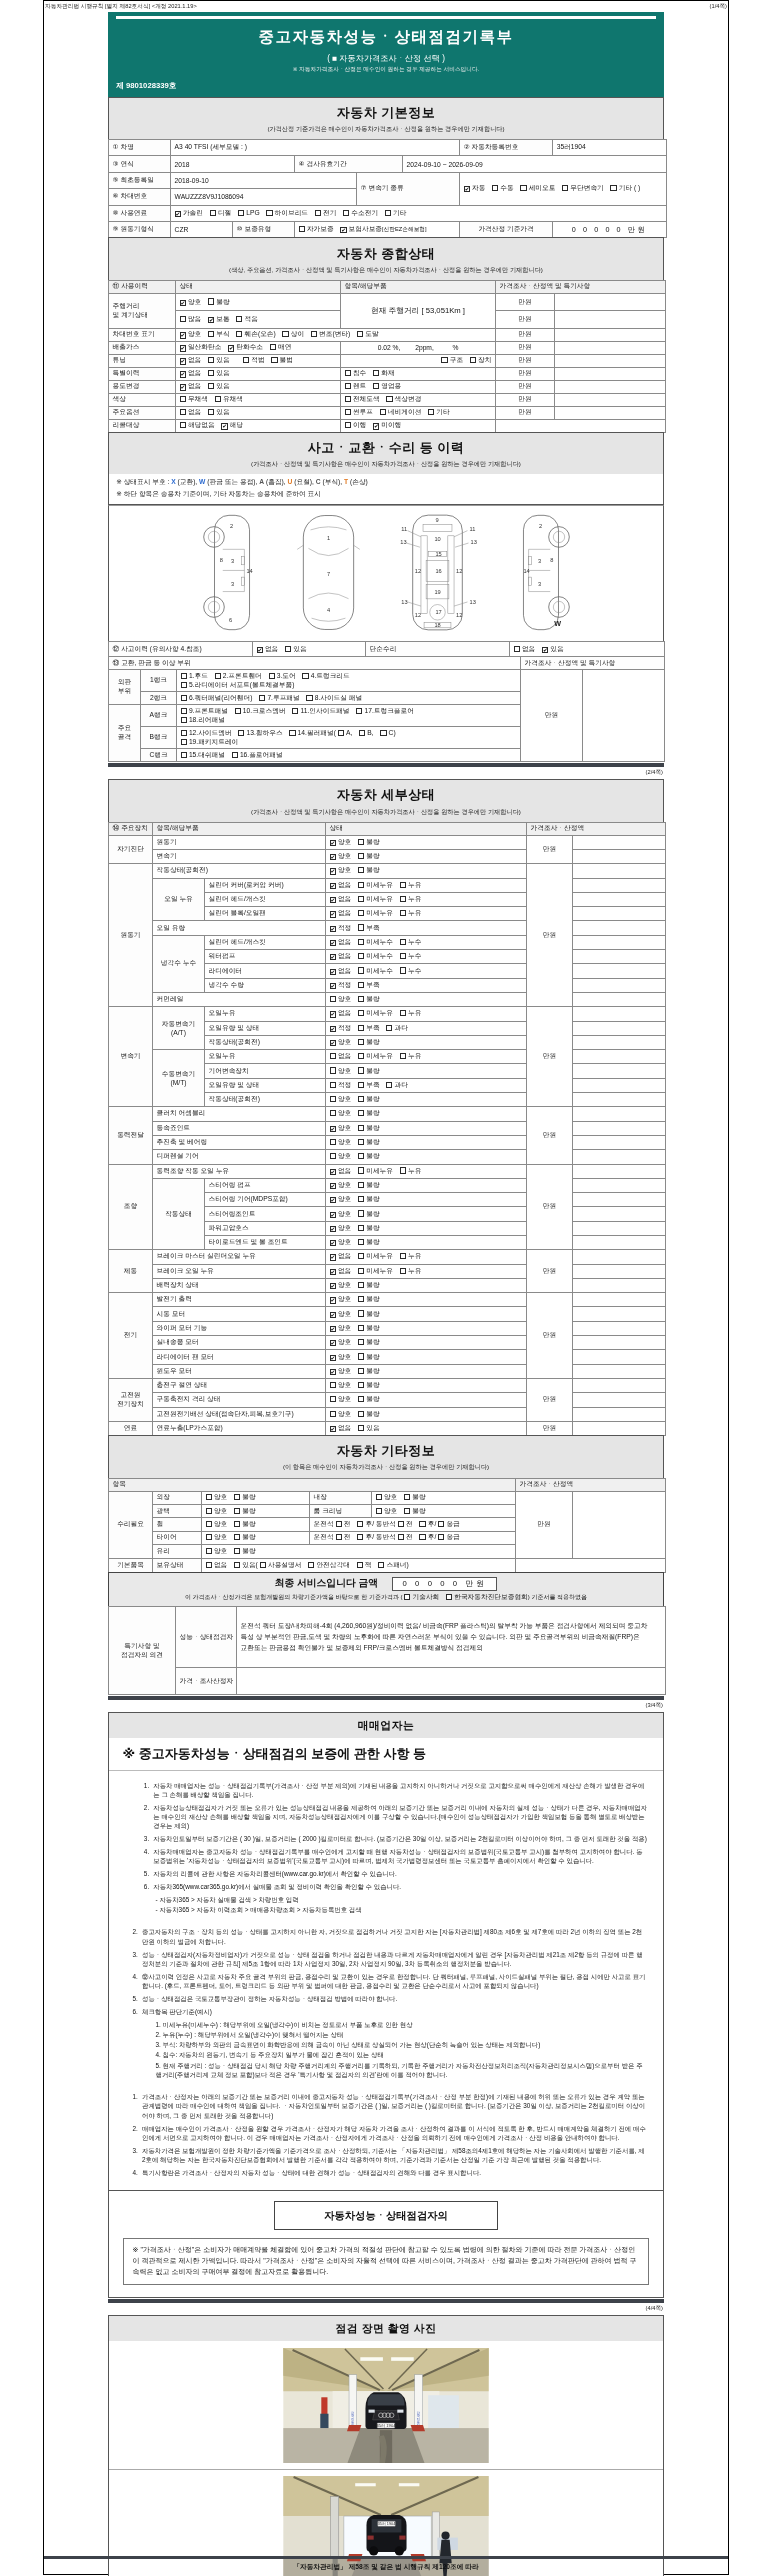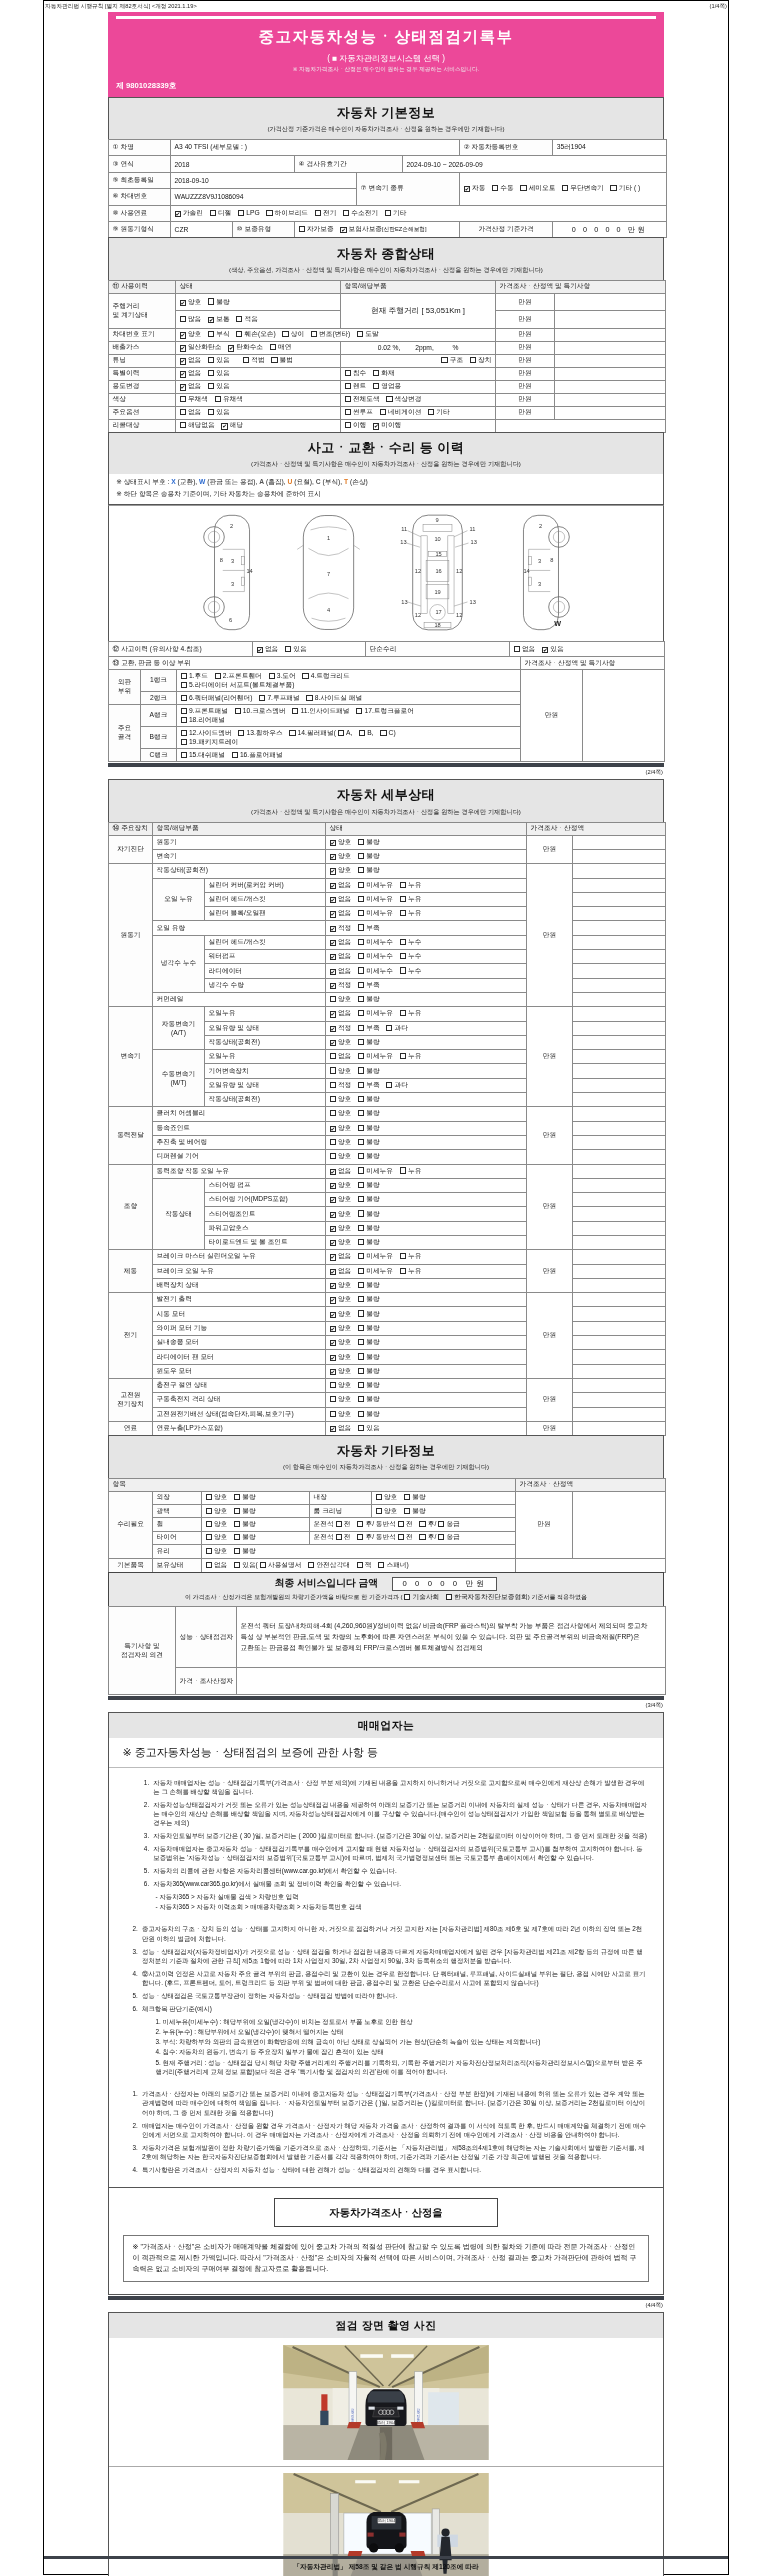--- a/index.html
+++ b/index.html
@@ -3,21 +3,21 @@
 <meta charset="utf-8">
 <style>
   html,body{margin:0;padding:0;background:#fff;}
   body{width:773px;height:2576px;position:relative;font-family:"Liberation Sans","DejaVu Sans",sans-serif;color:#111;overflow:hidden;}
   .outer{position:absolute;left:43px;top:0;width:684px;height:2573px;border:1px solid #000;background:#fff;}
   .content{width:556px;margin:0 auto;}
   .toprow{display:flex;justify-content:space-between;font-size:5.7px;color:#222;padding:2.1px 1px 1px;}
   .pgmark{text-align:right;font-size:5.7px;color:#222;padding:2.1px 1px;}
   .pagebar{height:3.6px;background:#3d424a;margin-top:1px;}
   
-  .banner{background:#ec4899;color:#fff;padding:3.1px 8.2px 5.2px;}
+  .banner{background:#0f766e;color:#fff;padding:3.1px 8.2px 5.2px;}
   .banner .wline{height:2.6px;background:#fff;margin:1px 0 8.2px;}
   .banner h1{margin:0;text-align:center;font-size:15.5px;letter-spacing:1.5px;font-weight:bold;}
   .banner .bsub{text-align:center;font-size:8.2px;margin-top:4.6px;}
   .banner .bnote{text-align:center;font-size:5.7px;margin-top:2.6px;color:#eee;}
   .banner .docno{font-size:7.7px;font-weight:bold;margin-top:7.2px;}
   
   .band{background:#e5e5e5;border:1px solid #555;border-bottom:none;text-align:center;padding:6.2px 0 5.2px;}
   .band h2{margin:0;font-size:13px;font-weight:bold;letter-spacing:0.5px;}
   .band .sub{font-size:6.2px;margin-top:3.1px;color:#222;}
   table{border-collapse:collapse;table-layout:fixed;width:556px;background:#fff;}
@@ -47,21 +47,21 @@
   
   .dtable td{height:11.3px;padding:1px 3.6px;}
   .grp{background:#fdfdfd;}
   
   .finalbox{border:1px solid #444;background:#e9e9e9;padding:3.6px 5.2px 4.1px;text-align:center;}
   .finalbox .row1{font-size:9.8px;font-weight:bold;}
   .finalbox .val{display:inline-block;border:0.5px solid #555;background:#fff;padding:1px 9.3px;margin-left:11.3px;font-weight:normal;font-size:7.7px;letter-spacing:3.1px;}
   .finalbox .row2{font-size:6px;margin-top:2.6px;}
   
   .noticewrap{border:1px solid #555;border-top:none;background:#fff;padding-bottom:7.2px;}
-  .nheading{font-size:11px;font-weight:normal;padding:6.7px 13.4px;border-bottom:0.5px solid #bbb;}
+  .nheading{font-size:13px;font-weight:bold;padding:6.7px 13.4px;border-bottom:0.5px solid #bbb;}
   .nbody{padding:6.2px 15.5px 2.1px 15.5px;}
   .nitem{display:flex;font-size:6.4px;line-height:1.45;margin:3.6px 0;}
   .nitem .nnum{width:13.4px;flex:none;text-align:right;padding-right:4.1px;}
   .nitem .ntx{flex:1;}
   .nsub{font-size:6.4px;line-height:1.45;margin:1px 0 1px 31px;}
   .indent1 .nitem{margin-left:11.3px;}
   .nheading2{font-size:7.7px;font-weight:bold;padding:7.2px 13.4px 2.1px;}
   
   .appr{border:1px solid #555;border-top:none;padding:10.3px 14.4px 12.4px;background:#fff;}
   .appr .tbox{width:222px;margin:0 auto;border:0.8px solid #444;text-align:center;font-size:10.3px;font-weight:bold;padding:6.2px 0;}
@@ -80,21 +80,21 @@
   <div class="toprow">
     <span>자동차관리법 시행규칙 [별지 제82호서식] &lt;개정 2021.1.19&gt;</span>
     <span>(1/4쪽)</span>
   </div>
 
   <div class="content">
 
     <div class="banner">
       <div class="wline"></div>
       <h1>중고자동차성능ㆍ상태점검기록부</h1>
-      <div class="bsub">( ■ 자동차관리정보시스템 선택 )</div>
+      <div class="bsub">( ■ 자동차가격조사ㆍ산정 선택 )</div>
       <div class="bnote">※ 자동차가격조사ㆍ산정은 매수인이 원하는 경우 제공하는 서비스입니다.</div>
       <div class="docno">제 9801028339호</div>
     </div>
 
     <div class="band">
       <h2>자동차 기본정보</h2>
       <div class="sub">(가격산정 기준가격은 매수인이 자동차가격조사ㆍ산정을 원하는 경우에만 기재합니다)</div>
     </div>
     <table class="boxed basic">
       <colgroup>
@@ -829,21 +829,21 @@
             <span class="ntx">자동차가격은 보험개발원이 정한 차량기준가액을 기준가격으로 조사ㆍ산정하되, 기준서는 「자동차관리법」 제58조의4제1호에 해당하는 자는 기술사회에서 발행한 기준서를, 제2호에 해당하는 자는 한국자동차진단보증협회에서 발행한 기준서를 각각 적용하여야 하며, 기준가격과 기준서는 산정일 기준 가장 최근에 발행된 것을 적용합니다.</span>
           </div>
           <div class="nitem">
             <span class="nnum">4.</span>
             <span class="ntx">특기사항란은 가격조사ㆍ산정자의 자동차 성능ㆍ상태에 대한 견해가 성능ㆍ상태점검자의 견해와 다를 경우 표시합니다.</span>
           </div>
         </div>
     </div>
 
     <div class="appr">
-      <div class="tbox">자동차가격조사ㆍ산정을</div>
+      <div class="tbox">자동차성능ㆍ상태점검자의</div>
       <div class="txt">※ "가격조사ㆍ산정"은 소비자가 매매계약을 체결함에 있어 중고차 가격의 적절성 판단에 참고할 수 있도록 법령에 의한 절차와 기준에 따라 전문 가격조사ㆍ산정인이 객관적으로 제시한 가액입니다. 따라서 "가격조사ㆍ산정"은 소비자의 자율적 선택에 따른 서비스이며, 가격조사ㆍ산정 결과는 중고차 가격판단에 관하여 법적 구속력은 없고 소비자의 구매여부 결정에 참고자료로 활용됩니다.</div>
     </div>
     <div class="pagebar"></div>
     <div class="pgmark">(4/4쪽)</div>
 
     <div class="band">
       <h2 style="font-size:10.8px;">점검 장면 촬영 사진</h2>
     </div>
     <div class="photobox">
       <div class="photocell">

